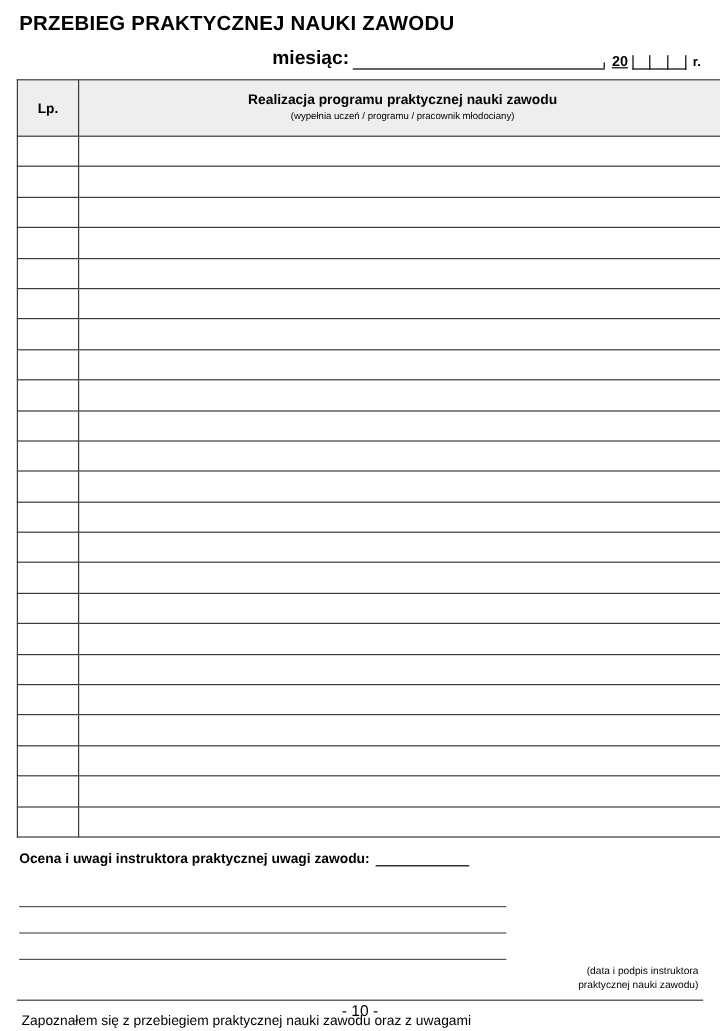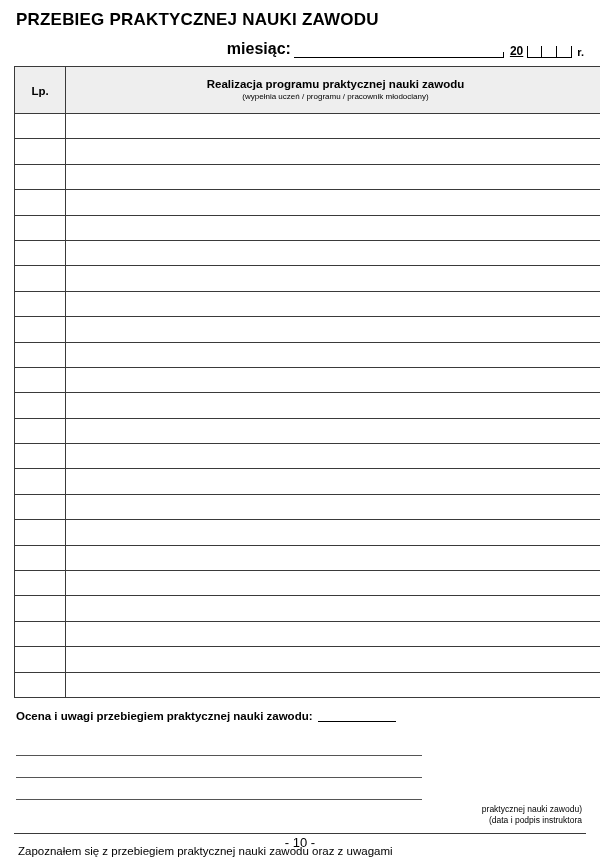--- a/index.html
+++ b/index.html
@@ -303,31 +303,31 @@
           <td></td>
         </tr>
         <tr>
           <td class="col-lp"></td>
           <td></td>
         </tr>
       </tbody>
   </table>
 
   <div class="assess-head">
-    <span class="assess-label">Ocena i uwagi przebiegiem praktycznej nauki zawodu:</span>
+    <span class="assess-label">Ocena i uwagi instruktora praktycznej uwagi zawodu:</span>
     <span class="assess-rule"></span>
   </div>
 
   <div class="write-line first"></div>
   <div class="write-line"></div>
   <div class="write-line"></div>
 
   <div class="sig-caption">
+    <div>(data i podpis instruktora</div>
     <div>praktycznej nauki zawodu)</div>
-    <div>(data i podpis instruktora</div>
   </div>
 
   <div class="statement">
     <p>Zapoznałem się z przebiegiem praktycznej nauki zawodu oraz z uwagami</p>
     <p>i oceną instruktora praktycznej nauki zawodu. Dodatkowo wnoszę uwagi:</p>
 
   </div>
 
   <div class="page-number">- 10 -</div>
 </div>

